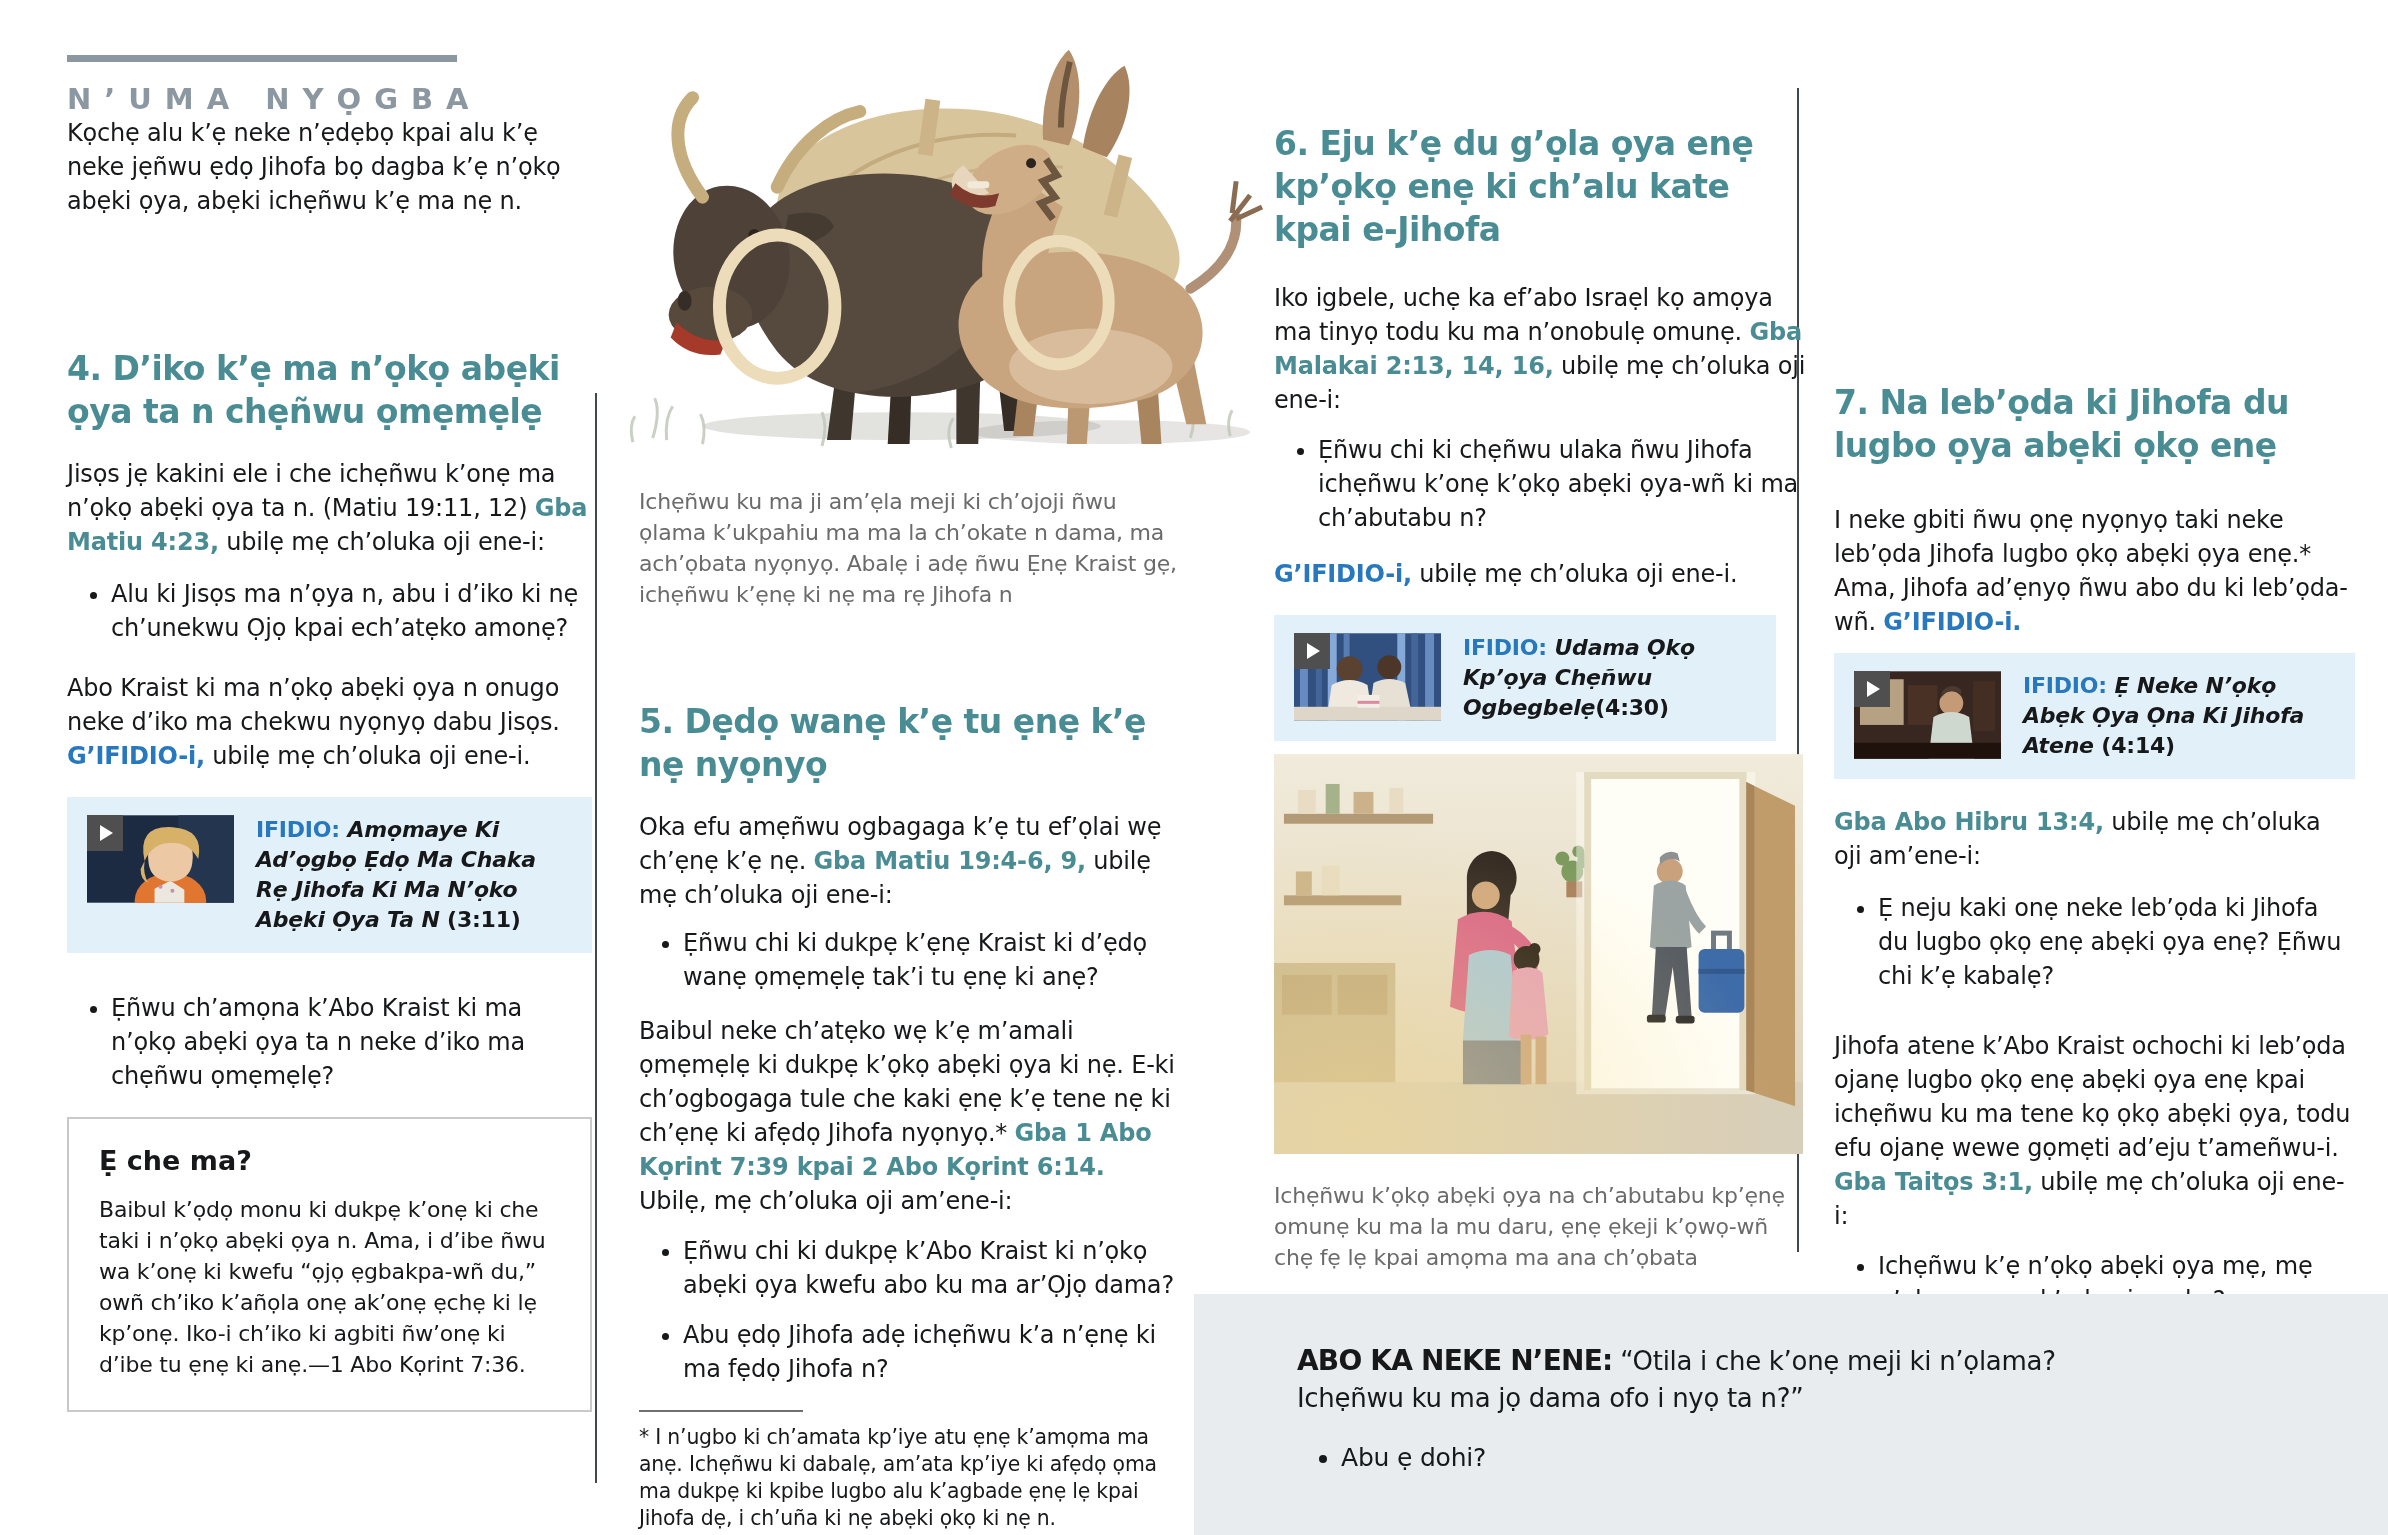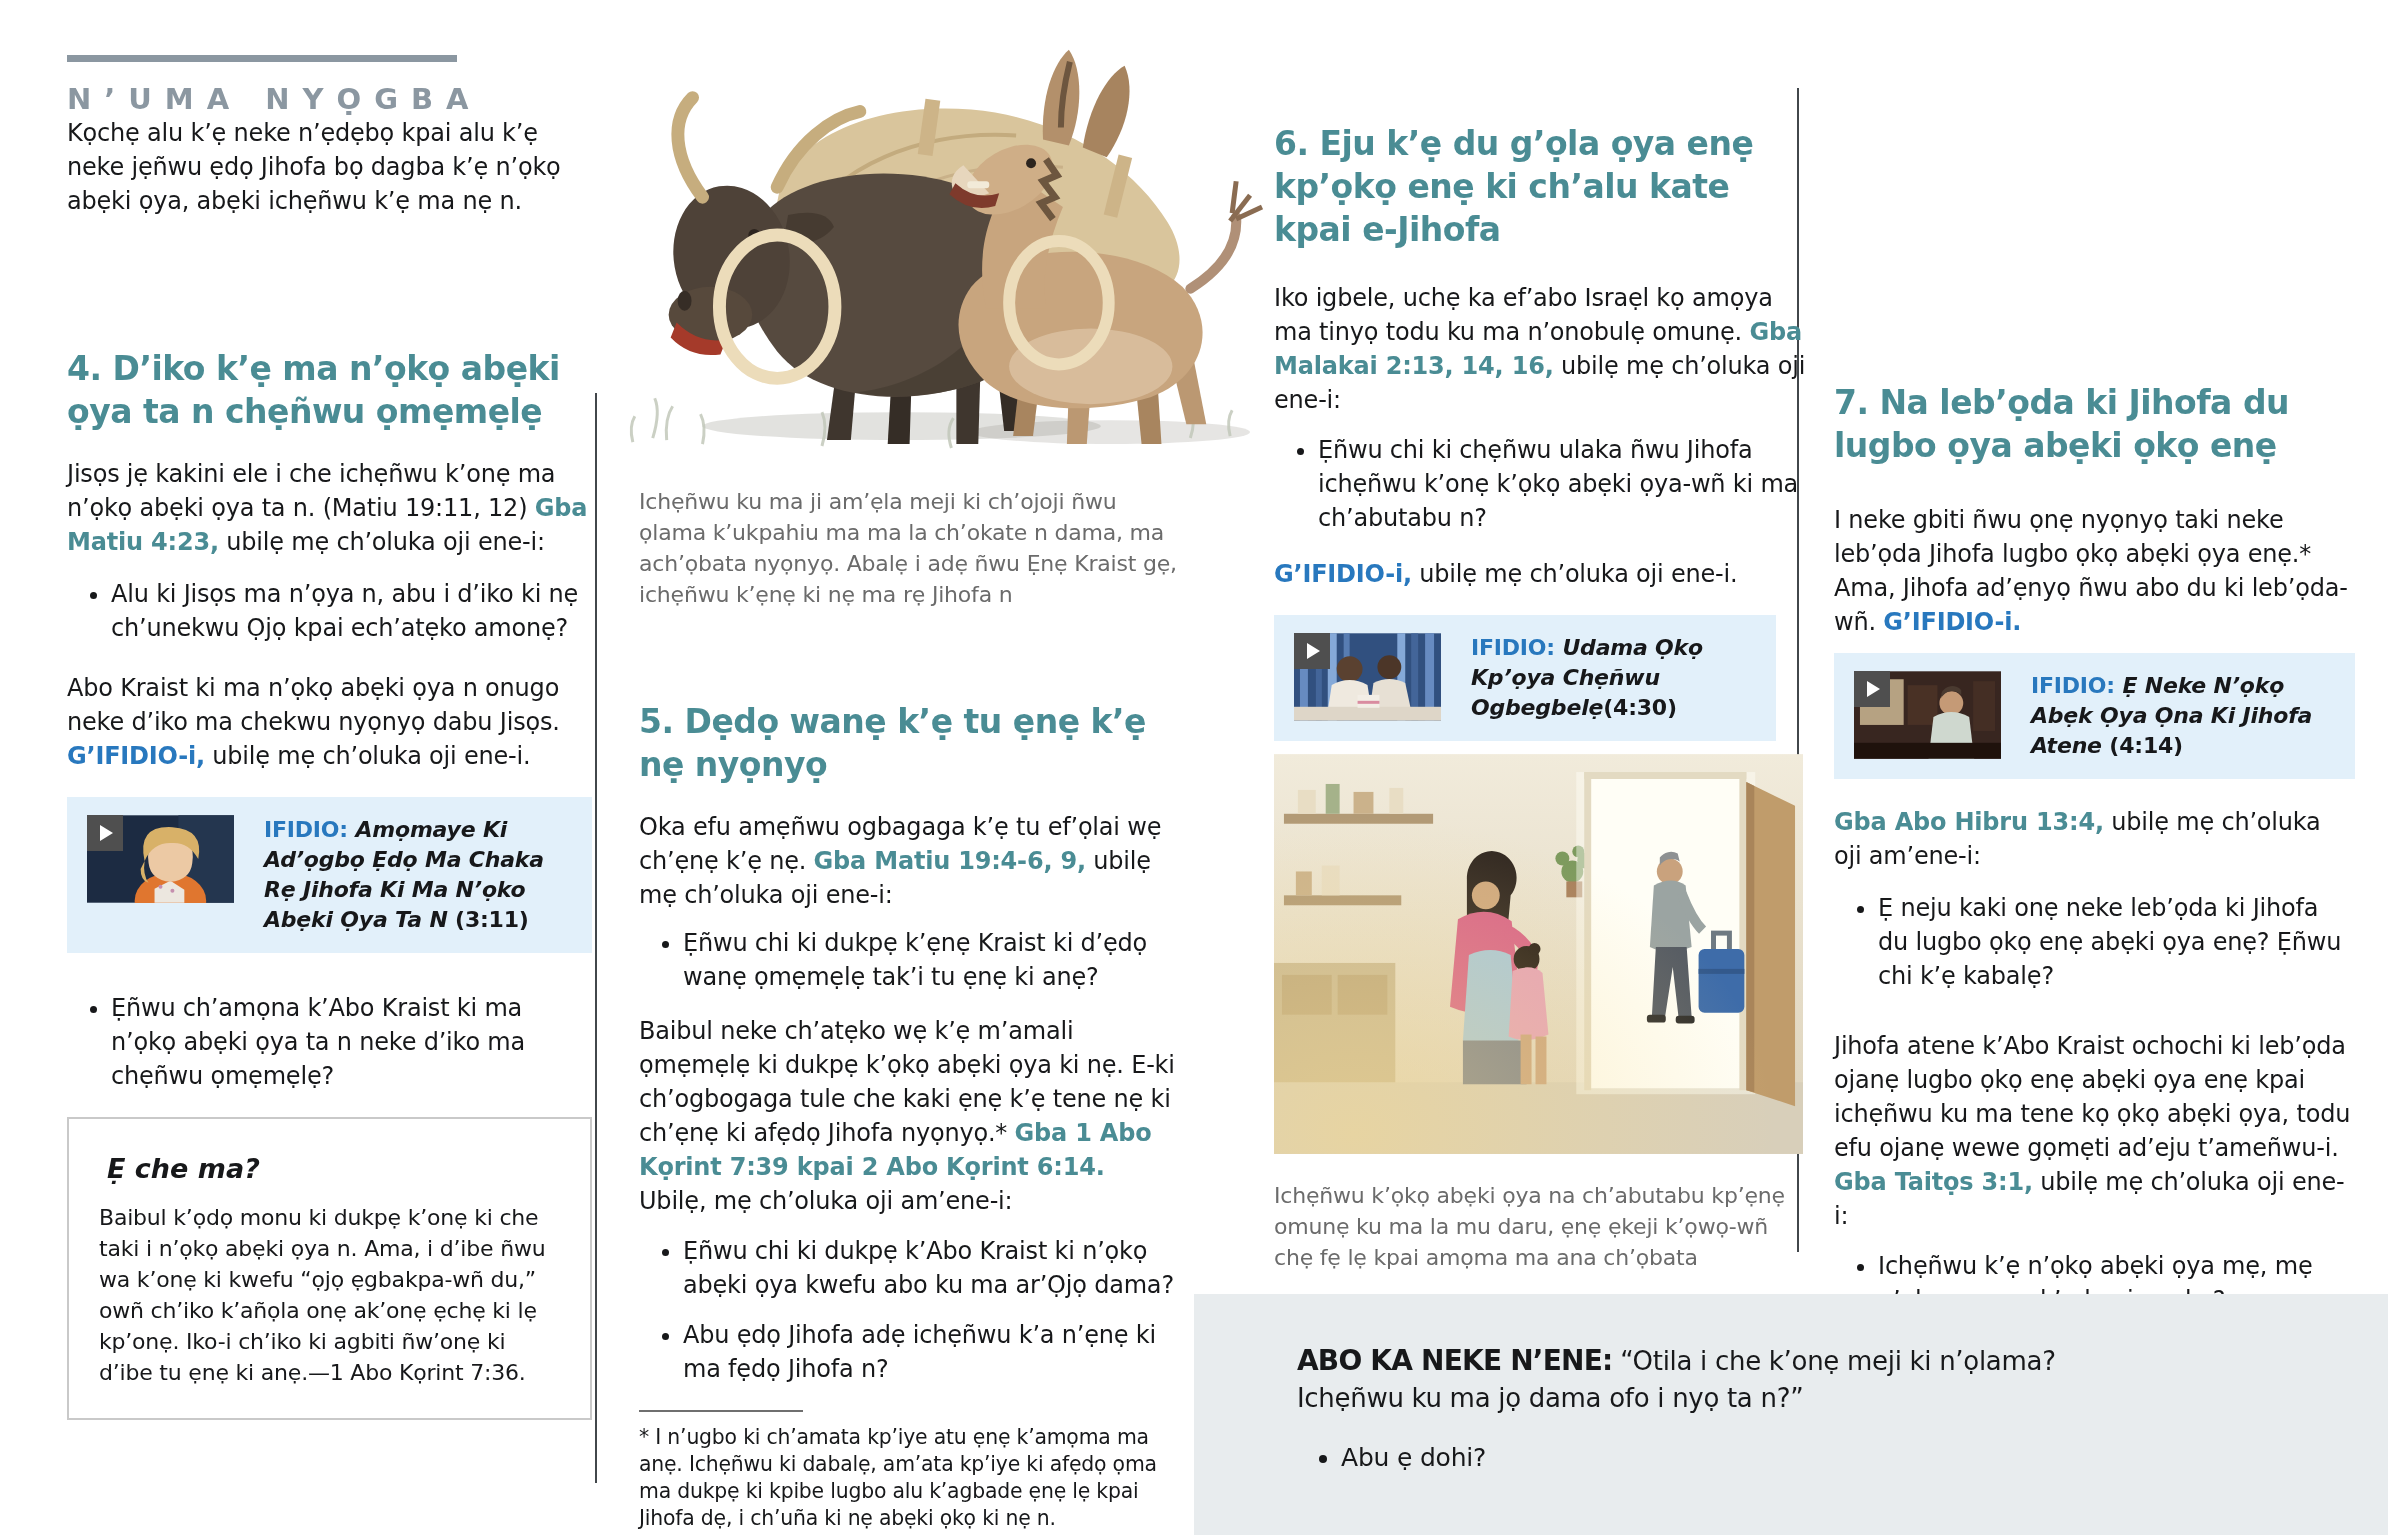--- a/index.html
+++ b/index.html
@@ -25,31 +25,31 @@
   .mt-sec4 { margin-top:129px; }
   p.body { margin:0; font-size:24px; line-height:34px; letter-spacing:-0.2px; }
   ul { margin:0; padding-left:44px; font-size:24px; line-height:34px; letter-spacing:-0.2px; list-style:disc; }
   li + li { margin-top:16px; }
 
   .link-teal { color:#4a8c94; font-weight:bold; text-decoration:none; cursor:pointer; }
   .link-blue { color:#2878be; font-weight:bold; text-decoration:none; cursor:pointer; }
 
   .caption { margin:0; font-size:22px; line-height:31px; color:#6b6b6b; letter-spacing:-0.2px; }
 
-  .vbox { background:#e2f0fa; padding:18px 20px; display:flex; gap:30px; align-items:flex-start; box-sizing:border-box; }
+  .vbox { background:#e2f0fa; padding:18px 20px; display:flex; gap:22px; align-items:flex-start; box-sizing:border-box; }
   .thumb { position:relative; width:147px; height:88px; flex:0 0 auto; }
   .thumb svg { display:block; width:100%; height:100%; }
   .play { position:absolute; left:0; top:0; width:36px; height:36px; background:#4f4f4f; display:flex; align-items:center; justify-content:center; }
   .tri { width:0; height:0; border-left:13px solid #ffffff; border-top:8px solid transparent; border-bottom:8px solid transparent; margin-left:3px; }
   .vtext { margin:0; font-size:22px; line-height:30px; font-weight:bold; font-style:italic; letter-spacing:-0.2px; }
   .vlabel { color:#2878be; font-style:normal; }
   .vdur { font-style:normal; }
 
   .ask { margin-top:24px; border:2px solid #c9c9c9; padding:26px 30px 30px; box-sizing:border-box; }
-  .ask h3 { margin:8px; font-size:27px; font-weight:bold; color:#17181a;font-style:italic; }
+  .ask h3 { margin:0; font-size:27px; font-weight:bold; color:#17181a; }
   .ask p { margin:18px 0 0 0; font-size:22px; line-height:31px; letter-spacing:-0.2px; }
 
   .fnrule { width:164px; height:0; border-top:2px solid #6f6f6f; }
   .fn { margin:0; font-size:20.4px; line-height:27px; letter-spacing:-0.2px; }
 
   .ox-illo { position:absolute; left:593px; top:8px; width:673px; height:448px; }
   .photo   { position:absolute; left:1274px; top:754px; width:529px; height:400px; }
   .photo-cap { position:absolute; left:1274px; top:1180px; width:537px; }
 
   .review { position:absolute; left:1194px; top:1294px; width:1194px; height:242px; background:#e8ecee; }

